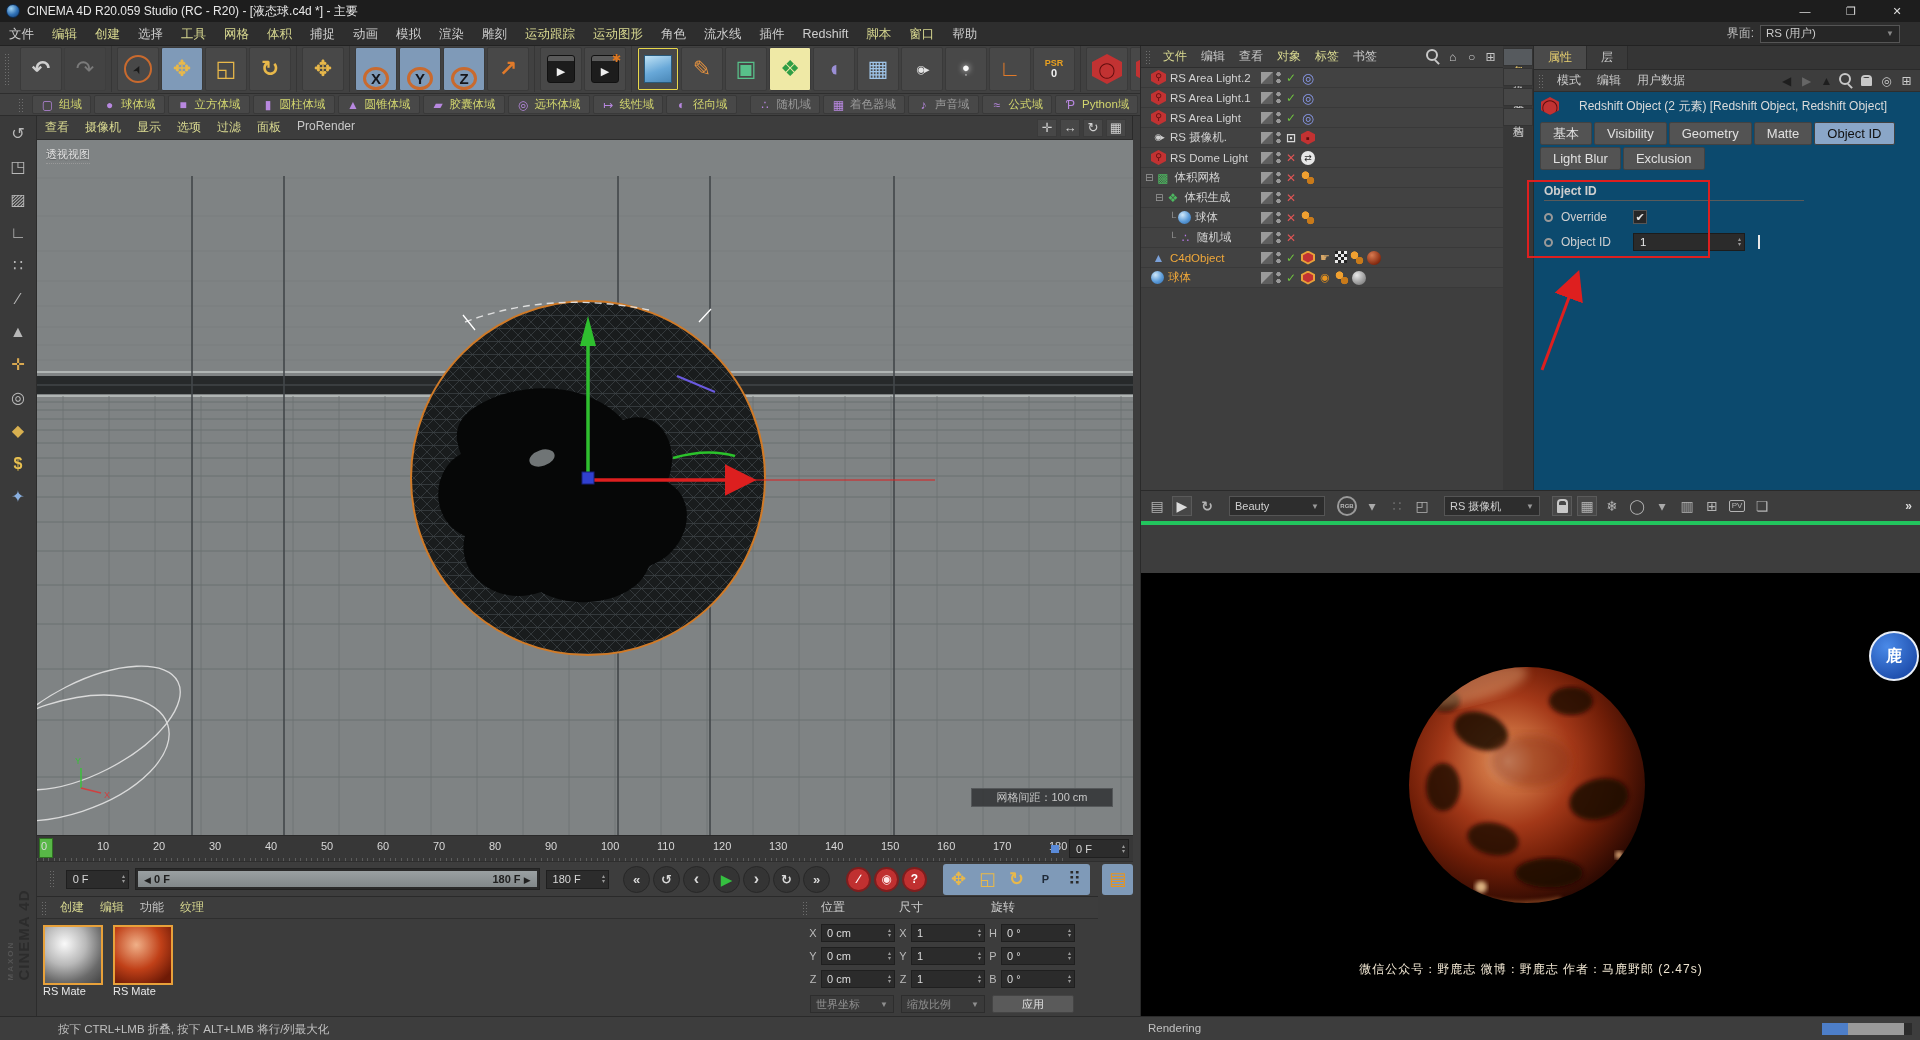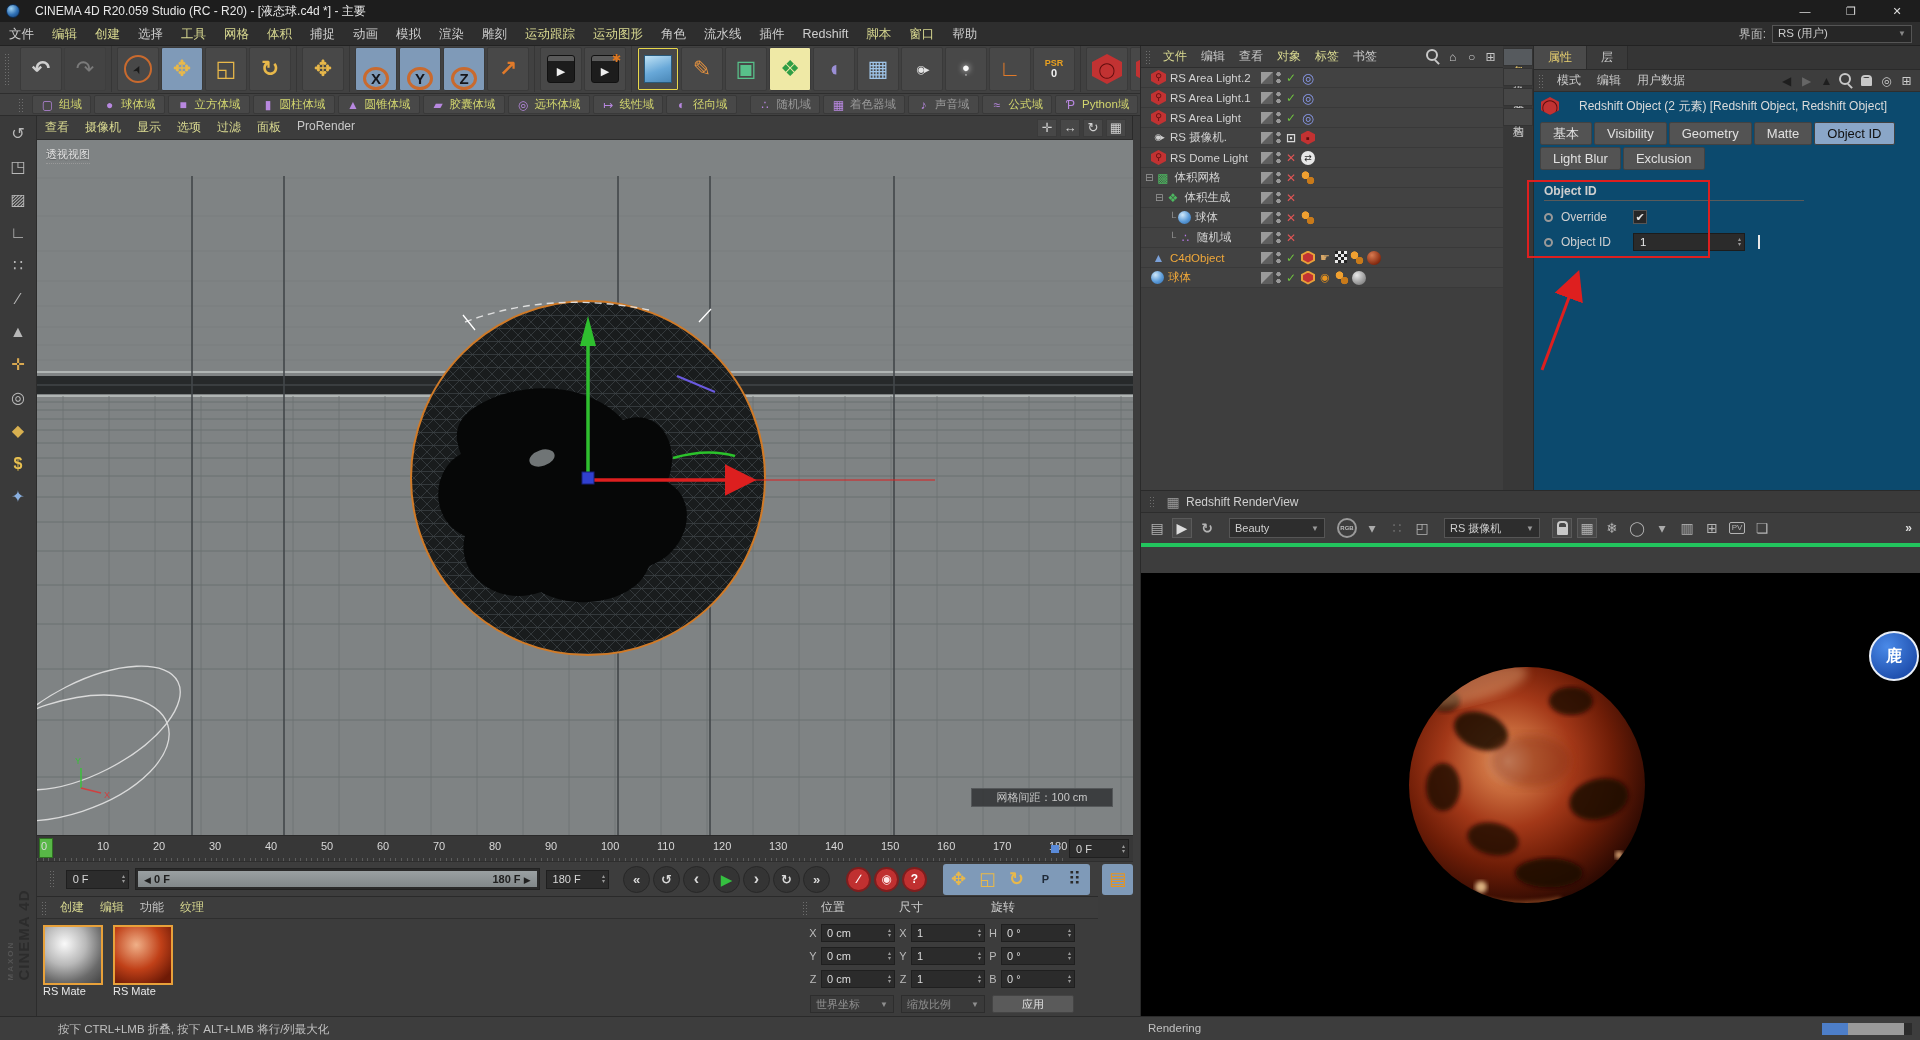--- a/index.html
+++ b/index.html
@@ -1,28 +1,28 @@
 <!DOCTYPE html>
 <html><head>
 <meta charset="utf-8">
 <style>
 *{margin:0;padding:0;box-sizing:border-box;font-family:"Liberation Sans","DejaVu Sans",sans-serif;-webkit-user-select:none;user-select:none}
 #app{position:relative;width:1920px;height:1040px;background:#3c3c3c;color:#c8c8c8;font-size:12px;overflow:hidden}
 .abs{position:absolute}
 .grip{width:7px;height:70%;margin:0 4px;background-image:radial-gradient(#6e6e6e 34%,transparent 36%);background-size:3px 3px}
 .ic{display:inline-flex;align-items:center;justify-content:center;position:relative;width:18px;height:18px;font-size:14px;line-height:1}
 
-.titlebar{left:0;top:0;width:1920px;height:22px;background:#1d1d1d;color:#e8e8e8;display:flex;align-items:center;gap:15px;padding-left:6px;font-size:12px}
+.titlebar{left:0;top:0;width:1920px;height:22px;background:#1d1d1d;color:#e8e8e8;display:flex;align-items:center;gap:7px;padding-left:6px;font-size:12px}
 .c4dlogo{width:14px;height:14px;border-radius:50%;background:radial-gradient(circle at 35% 30%,#9fd2f2,#2e6fb4 55%,#123a6e);border:1px solid #0d2c52}
 .winctl{margin-left:auto;display:flex;height:22px}
 .winctl span{width:46px;text-align:center;line-height:22px;font-size:11px;color:#ddd}
 .menubar{left:0;top:22px;width:1920px;height:24px;background:#2e2e2e;border-bottom:1px solid #222;display:flex;align-items:center}
 .menubar .mi{padding:0 9px;line-height:24px;color:#cfcfcf;font-size:12.5px}
 .mi.hot{color:#d8d890}
-.wsbox{margin-left:auto;display:flex;align-items:flex-end;gap:6px;padding-right:8px;color:#bbb}
+.wsbox{margin-left:auto;display:flex;align-items:center;gap:6px;padding-right:20px;color:#bbb}
 .wsdd{width:140px;height:18px;background:#262626;border:1px solid #555;display:flex;align-items:center;justify-content:space-between;padding:0 5px;color:#ccc;font-size:11.5px}
 
 .toolbar{left:0;top:46px;width:1920px;height:48px;background:#414141;border-bottom:1px solid #2e2e2e;display:flex;align-items:center}
 .tgroup{display:flex;gap:2px;padding:0 5px;height:46px;align-items:center;border-right:1px solid #363636}
 .tbtn{width:42px;height:44px;background:#484848;border:1px solid #3a3a3a;border-radius:2px;display:flex;align-items:center;justify-content:center;flex-direction:column;position:relative}
 .tbtn.on{background:#7f9ab8}.tbtn.onyellow{background:#efe9a6}.tbtn.framed{box-shadow:0 0 0 1px #e8d84a inset}.tbtn.dim{opacity:.4}
 .tbtn .tlab:empty{display:none}
 .tbtn.axis .tlab{width:26px;height:26px;border:3px solid #c96a2e;border-radius:50%;color:#15151a;font-weight:bold;display:flex;align-items:center;justify-content:center;font-size:15px}
 .tbtn .ic{width:28px;height:28px;font-size:22px}
 
@@ -1033,25 +1033,20 @@
   <svg class="abs" style="left:1520px;top:262px;z-index:50;pointer-events:none" width="90" height="120" viewBox="0 0 90 120">
     <defs>
         <marker id="rah" markerWidth="10" markerHeight="10" refX="5" refY="5" orient="auto">
           <path d="M0,10 L5,0 L10,10 z" fill="#de1f1f" transform="rotate(90 5 5)"></path>
         </marker>
       </defs>
     <line x1="22" y1="108" x2="54" y2="22" stroke="#de1f1f" stroke-width="3" marker-end="url(#rah)"></line>
   </svg>
 
   <div class="abs rv">
-    <div class="rvtitle">
-      <span class="grip" style="height:12px"></span>
-      <span class="ic" data-icon="renderview-grid-icon" style="width:14px;height:14px"></span>
-      <span>Redshift RenderView</span>
-    </div>
     <div class="rvtb">
       <span style="display:flex;gap:5px">
           <span class="ic" data-icon="filmstrip-icon"></span>
           <span class="ic boxed" data-icon="ipr-play-icon"></span>
           <span class="ic" data-icon="restart-render-icon"></span>
         </span>
       <span class="rvsel">
           <span>Beauty</span>
           <span class="dda">▼</span>
         </span>
@@ -1110,20 +1105,21 @@
           <ellipse cx="390" cy="188" rx="40" ry="26" fill="#8a3012" opacity="0.5" filter="url(#b5)"></ellipse>
           <ellipse cx="330" cy="112" rx="58" ry="17" fill="#ffcf9a" opacity="0.35" filter="url(#b5)" transform="rotate(-14 330 112)"></ellipse>
           <circle cx="318" cy="102" r="7" fill="#ffffff" opacity="0.95" filter="url(#b2)"></circle>
           <circle cx="266" cy="148" r="4" fill="#ffffff" opacity="0.85" filter="url(#b2)"></circle>
           <circle cx="452" cy="96" r="5" fill="#ffe8c8" opacity="0.9" filter="url(#b2)"></circle>
           <circle cx="340" cy="314" r="6" fill="#ffd9a0" opacity="0.8" filter="url(#b2)"></circle>
           <circle cx="478" cy="282" r="4" fill="#ffc890" opacity="0.8" filter="url(#b2)"></circle>
           <path d="M290,300 Q340,342 420,326" stroke="#ff9a50" stroke-width="4" fill="none" opacity="0.45" filter="url(#b2)"></path>
         </g>
       </svg>
+      <div class="watermark">微信公众号：野鹿志  微博：野鹿志  作者：马鹿野郎  (2.47s)</div>
     </div>
   </div>
 
   <div class="abs badge">
     <span class="ic" style="width:auto;height:auto" data-icon="deer-logo-icon"></span>
   </div>
 
   <div class="abs statusbar">
     <span class="abs" style="left:58px;top:5px">按下 CTRL+LMB 折叠, 按下 ALT+LMB 将行/列最大化</span>
     <span class="abs" style="left:1148px;top:5px">Rendering</span>

